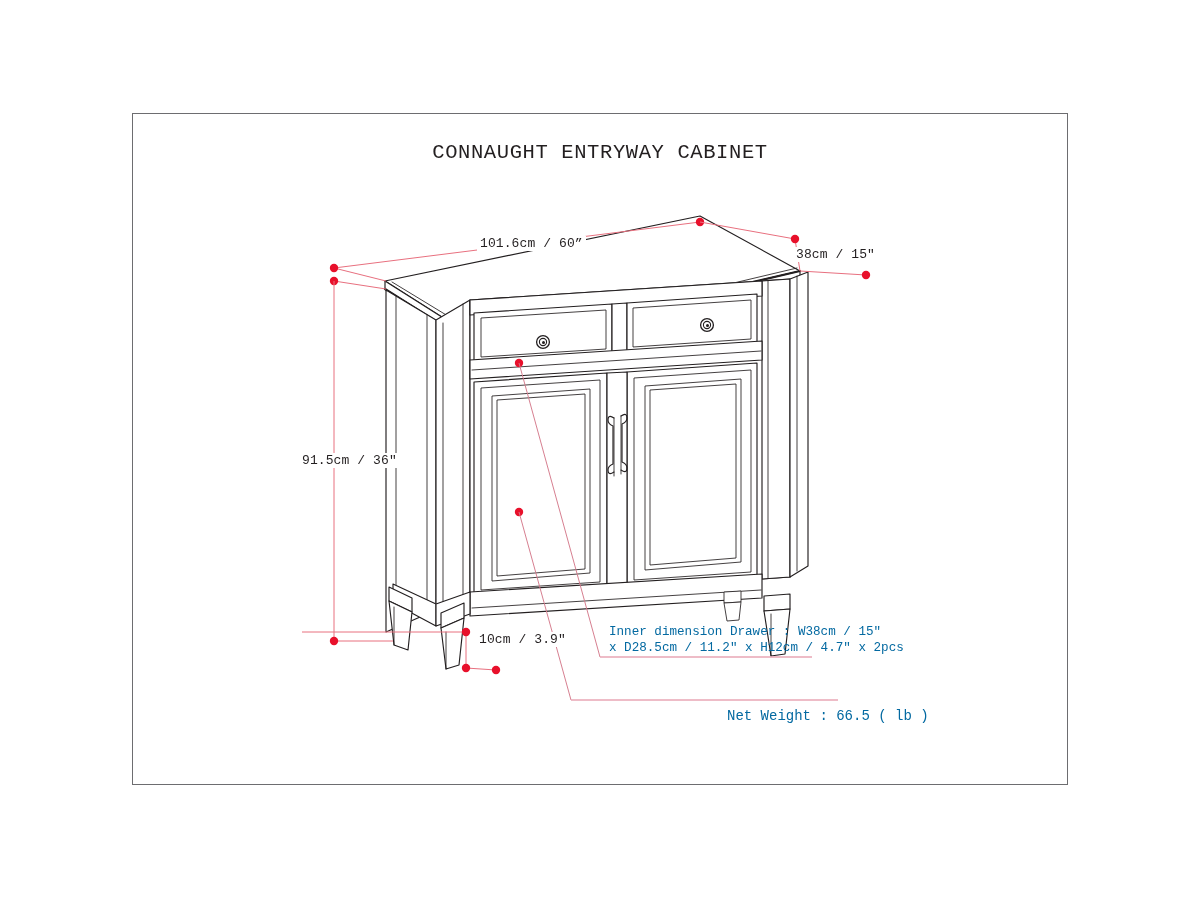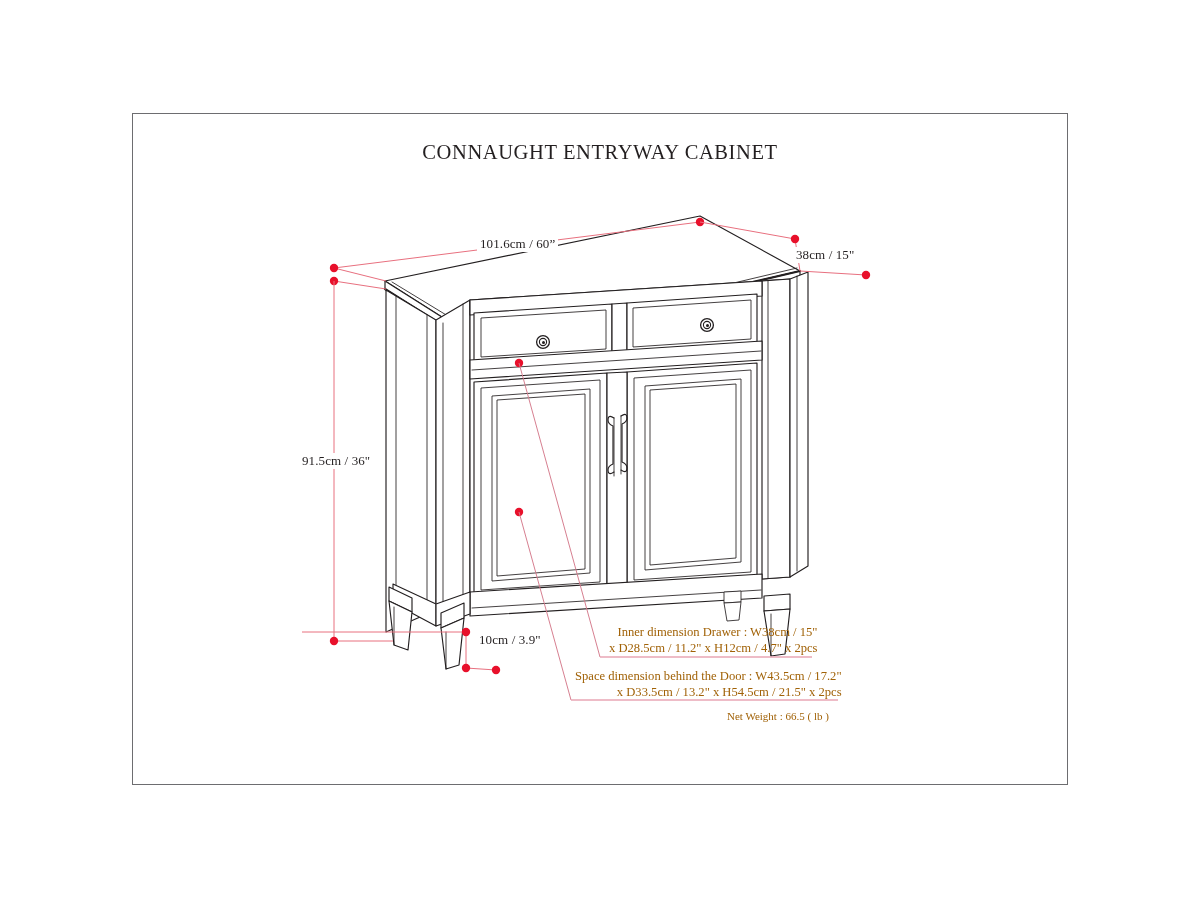--- a/index.html
+++ b/index.html
@@ -12,20 +12,21 @@
     height: 900px;
     font-family: "Liberation Serif", "DejaVu Serif", serif;
     position: relative;
     overflow: hidden;
   }
   #stage {
     position: absolute;
     left: 0; top: 0;
     width: 1200px;
     height: 648px;
+    font-family: Liberation Mono, monospace;
   }
   
   #spec-frame {
     position: absolute;
     left: 132px;
     top: 113px;
     width: 936px;
     height: 672px;
     border: 1.6px solid #6d6d70;
     box-sizing: border-box;
@@ -60,28 +61,28 @@
     padding: 0 3px;
   }
   #dim-width-label  { left: 477px; top: 236px; }
   #dim-depth-label  { left: 793px; top: 247px; }
   #dim-height-label { left: 299px; top: 453px; }
   #dim-leg-label    { left: 476px; top: 632px; }
 
   .note-block {
     position: absolute;
     font-size: 12.6px;
-    color: #a16207;
+    color: #0369a1;
     line-height: 15.5px;
-    text-align: right;
+    text-align: left;
     white-space: nowrap;
   }
   #note-drawer { left: 609px; top: 625px; }
   #note-door   { left: 575px; top: 669px; }
-  #note-weight { left: 727px; top: 709px; font-size: 11px; }
+  #note-weight { left: 727px; top: 709px; font-size: 14px; }
   .note-line { display: block; }
 </style>
 </head>
 <body>
 
 <div id="stage">
 
   <div id="spec-frame"></div>
 
   <div class="txt" id="page-title">CONNAUGHT ENTRYWAY CABINET</div>
@@ -242,22 +243,18 @@
   <div class="txt dim-label" id="dim-width-label">101.6cm / 60”</div>
   <div class="txt dim-label" id="dim-depth-label">38cm / 15"</div>
   <div class="txt dim-label" id="dim-height-label">91.5cm / 36"</div>
   <div class="txt dim-label" id="dim-leg-label">10cm / 3.9"</div>
 
   <div class="note-block" id="note-drawer">
     <span class="note-line">Inner dimension Drawer : W38cm / 15"</span>
     <span class="note-line">x D28.5cm / 11.2" x H12cm / 4.7" x 2pcs</span>
   </div>
 
-  <div class="note-block" id="note-door">
-    <span class="note-line">Space dimension behind the Door  : W43.5cm / 17.2"</span>
-    <span class="note-line">x D33.5cm / 13.2" x H54.5cm / 21.5" x 2pcs</span>
-  </div>
 
   <div class="note-block" id="note-weight">
     <span class="note-line">Net Weight : 66.5 ( lb )</span>
   </div>
 
 </div>
 
 </body></html>

